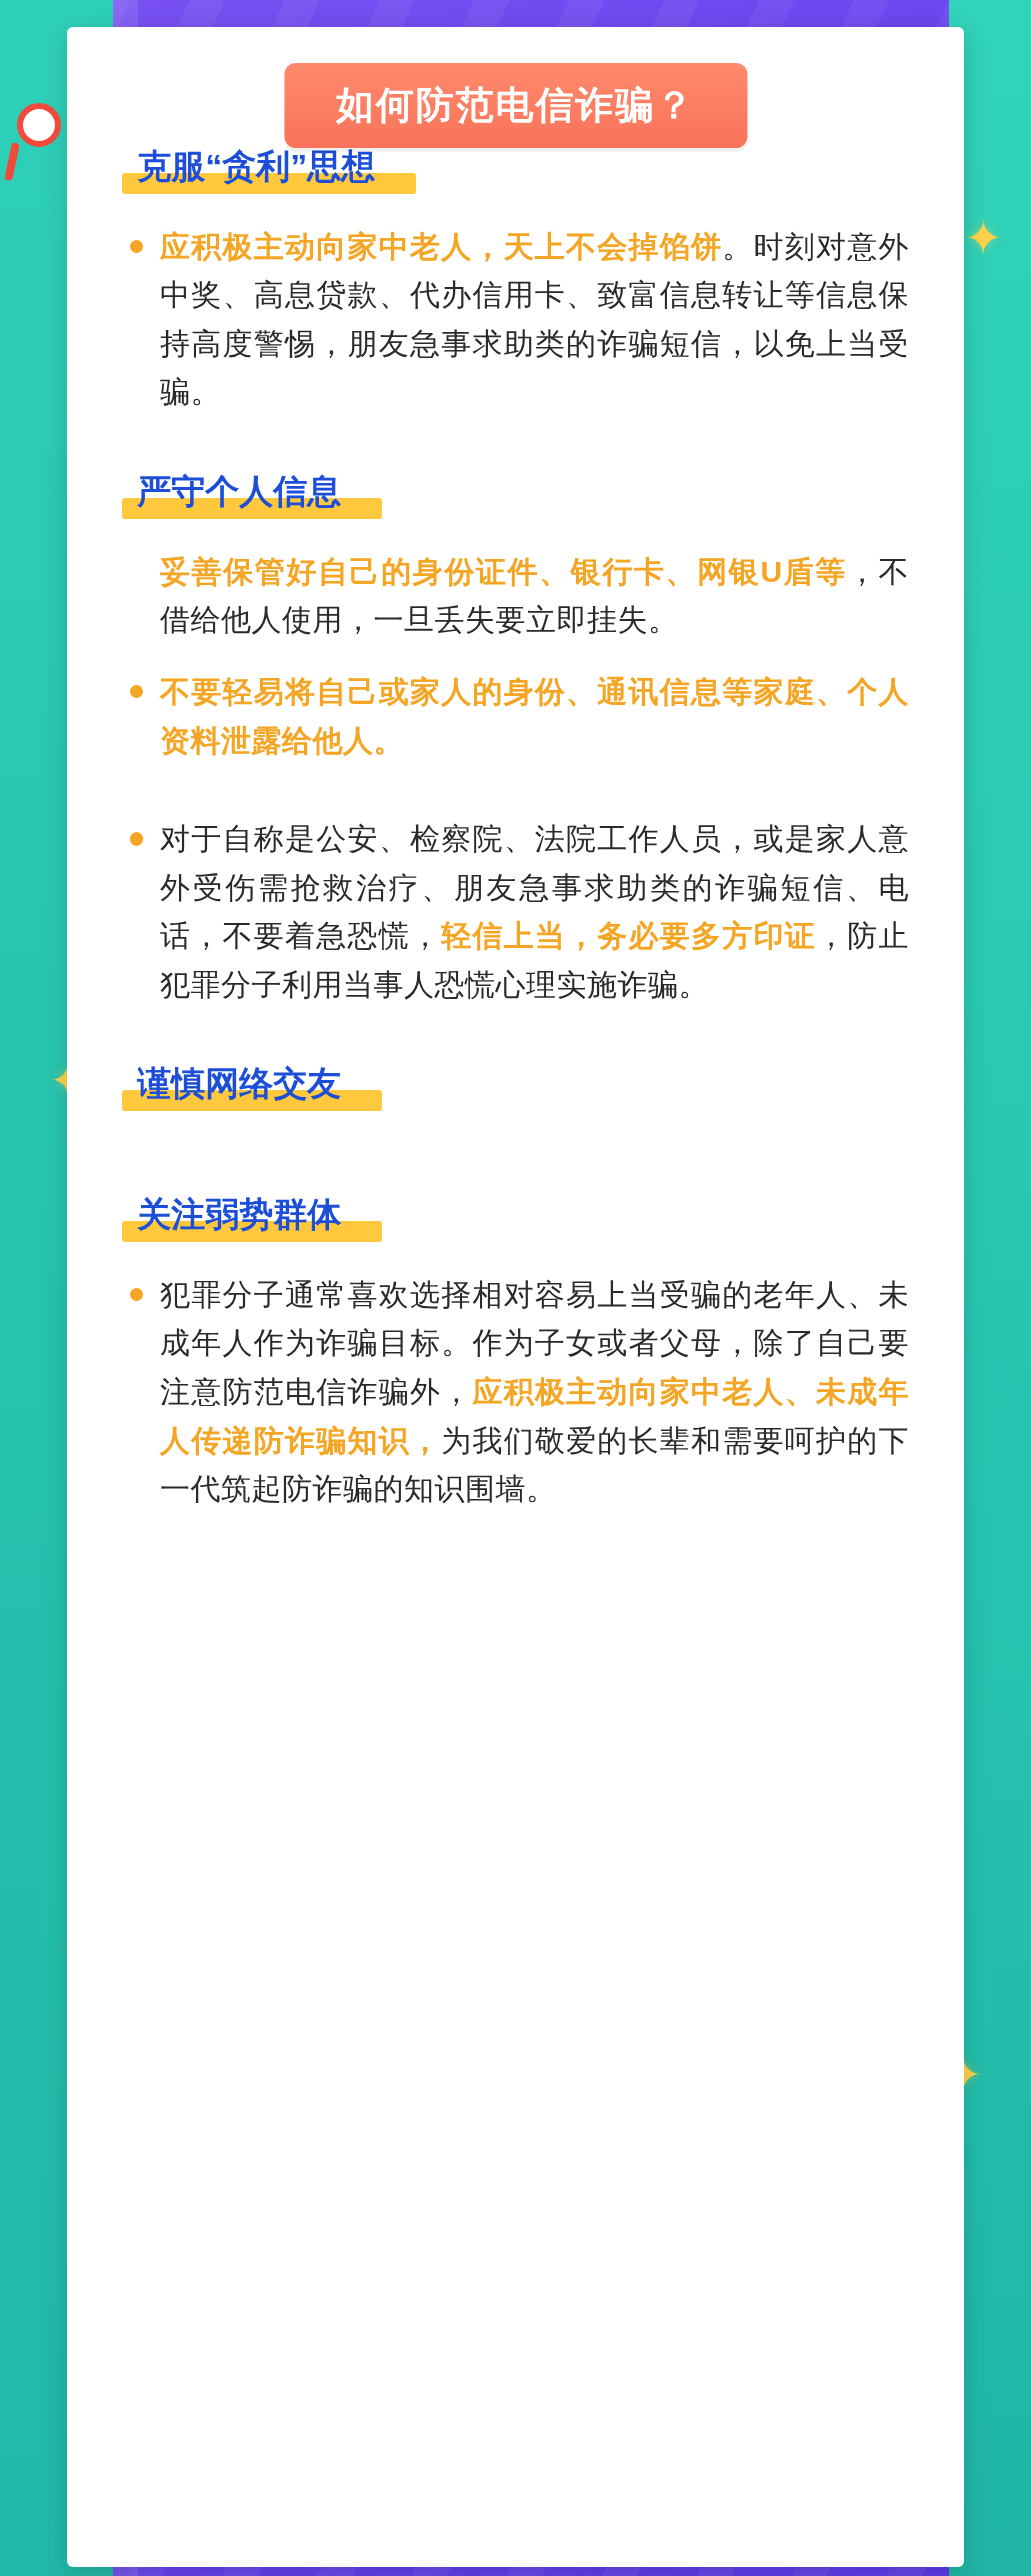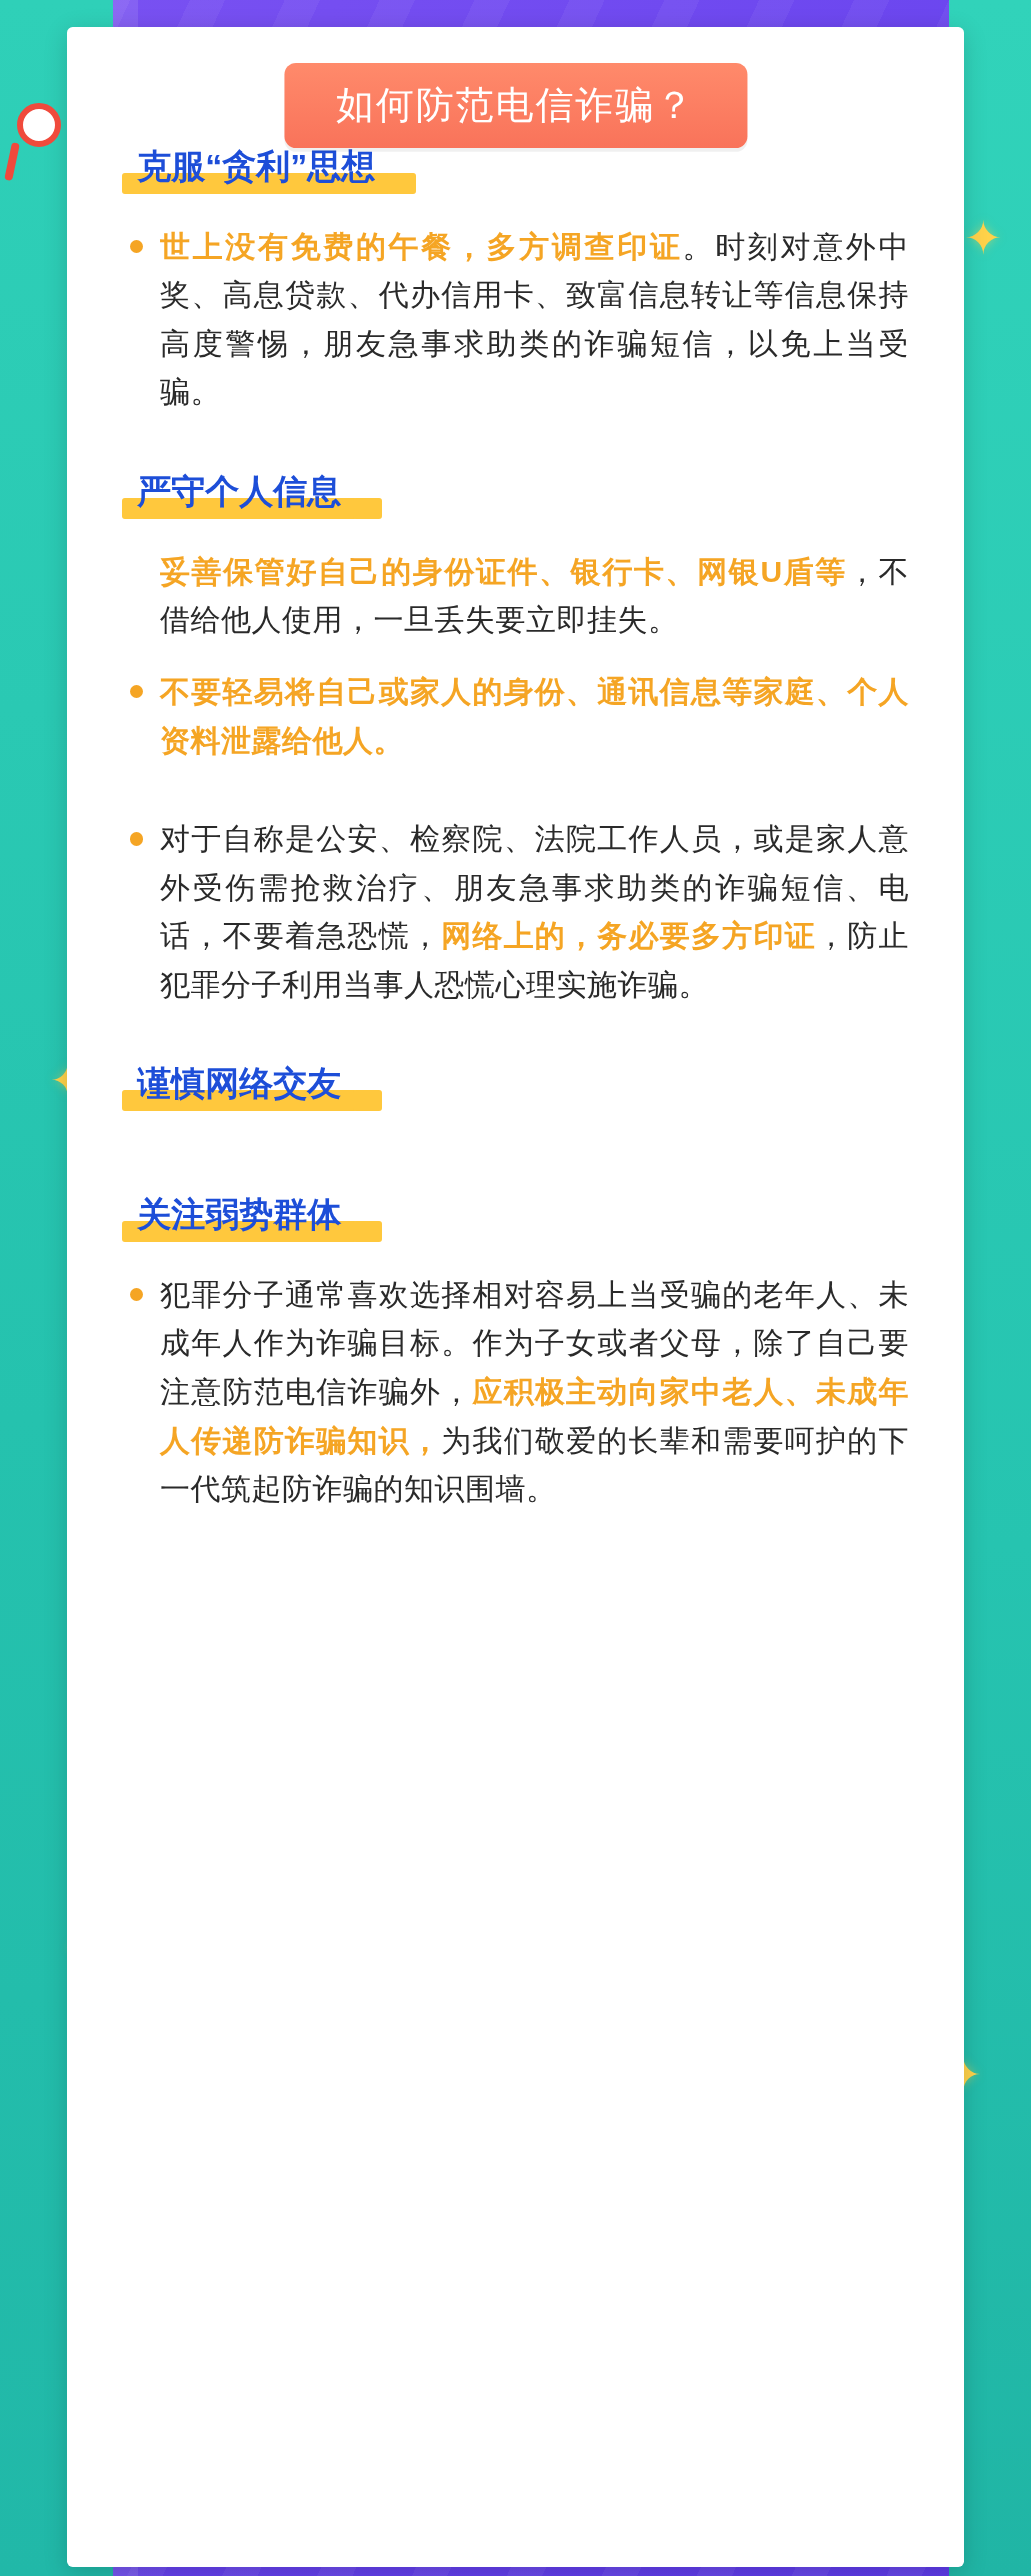--- a/index.html
+++ b/index.html
@@ -96,21 +96,21 @@
 
   
   .title-banner {
     position: absolute;
     left: 50%;
     top: 36px;
     transform: translateX(-50%);
     background: linear-gradient(180deg, #ff8a6b 0%, #f9735a 100%);
     color: #ffffff;
     font-size: 38px;
-    font-weight: normal;
+    font-weight: bold;
     letter-spacing: 1.9px;
     padding: 17px 52px;
     border-radius: 11.5px;
     white-space: nowrap;
     z-index: 30;
     box-shadow: 0 3.8px 0 rgba(0,0,0,0.06);
   }
 
   
   .section { margin-bottom: 50px; }
@@ -185,21 +185,21 @@
   </div>
 
 <div class="pin-tail"></div>
 <div class="pin"></div>
 
 <div class="card">
 
   <div class="title-banner">如何防范电信诈骗？</div>
 
   <div id="sections">
-      <div class="section"><div class="section-heading">克服“贪利”思想<span class="hl"></span><span class="hl-tail"></span></div><div class="para"><span class="bullet"></span><span class="hi">世上没有免费的午餐，多方调查印证</span><span>。时刻对意外中奖、高息贷款、代办信用卡、致富信息转让等信息保持高度警惕，朋友急事求助类的诈骗短信，以免上当受骗。</span></div></div>
+      <div class="section"><div class="section-heading">克服“贪利”思想<span class="hl"></span><span class="hl-tail"></span></div><div class="para"><span class="bullet"></span><span class="hi">应积极主动向家中老人，天上不会掉馅饼</span><span>。时刻对意外中奖、高息贷款、代办信用卡、致富信息转让等信息保持高度警惕，朋友急事求助类的诈骗短信，以免上当受骗。</span></div></div>
       <div class="section"><div class="section-heading">严守个人信息<span class="hl"></span><span class="hl-tail"></span></div><div class="para no-bullet"><span class="hi">妥善保管好自己的身份证件、银行卡、网银U盾等</span><span>，不借给他人使用，一旦丢失要立即挂失。</span></div><div class="para"><span class="bullet"></span><span class="hi">不要轻易将自己或家人的身份、通讯信息等家庭、个人资料泄露给他人。</span></div></div>
-      <div class="section"><div class="para"><span class="bullet"></span><span>对于自称是公安、检察院、法院工作人员，或是家人意外受伤需抢救治疗、朋友急事求助类的诈骗短信、电话，不要着急恐慌，</span><span class="hi">网络上的，务必要多方印证</span><span>，防止犯罪分子利用当事人恐慌心理实施诈骗。</span></div></div>
+      <div class="section"><div class="para"><span class="bullet"></span><span>对于自称是公安、检察院、法院工作人员，或是家人意外受伤需抢救治疗、朋友急事求助类的诈骗短信、电话，不要着急恐慌，</span><span class="hi">轻信上当，务必要多方印证</span><span>，防止犯罪分子利用当事人恐慌心理实施诈骗。</span></div></div>
       <div class="section"><div class="section-heading">谨慎网络交友<span class="hl"></span><span class="hl-tail"></span></div></div>
       <div class="section"><div class="section-heading">关注弱势群体<span class="hl"></span><span class="hl-tail"></span></div><div class="para"><span class="bullet"></span><span>犯罪分子通常喜欢选择相对容易上当受骗的老年人、未成年人作为诈骗目标。作为子女或者父母，除了自己要注意防范电信诈骗外，</span><span class="hi">应积极主动向家中老人、未成年人传递防诈骗知识，</span><span>为我们敬爱的长辈和需要呵护的下一代筑起防诈骗的知识围墙。</span></div></div>
     </div>
 
 </div>
 
 
 </body></html>

